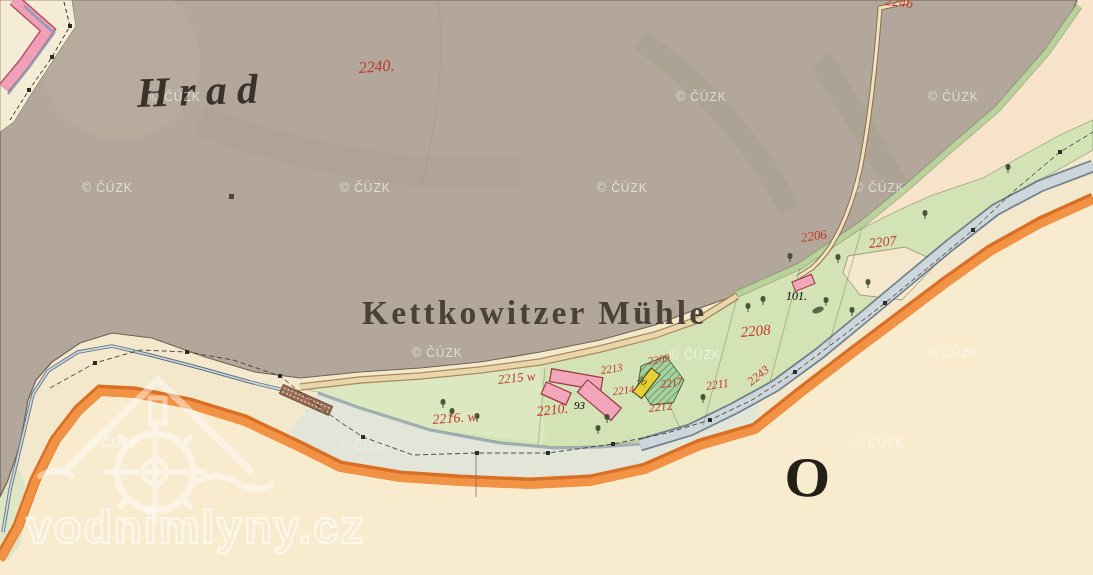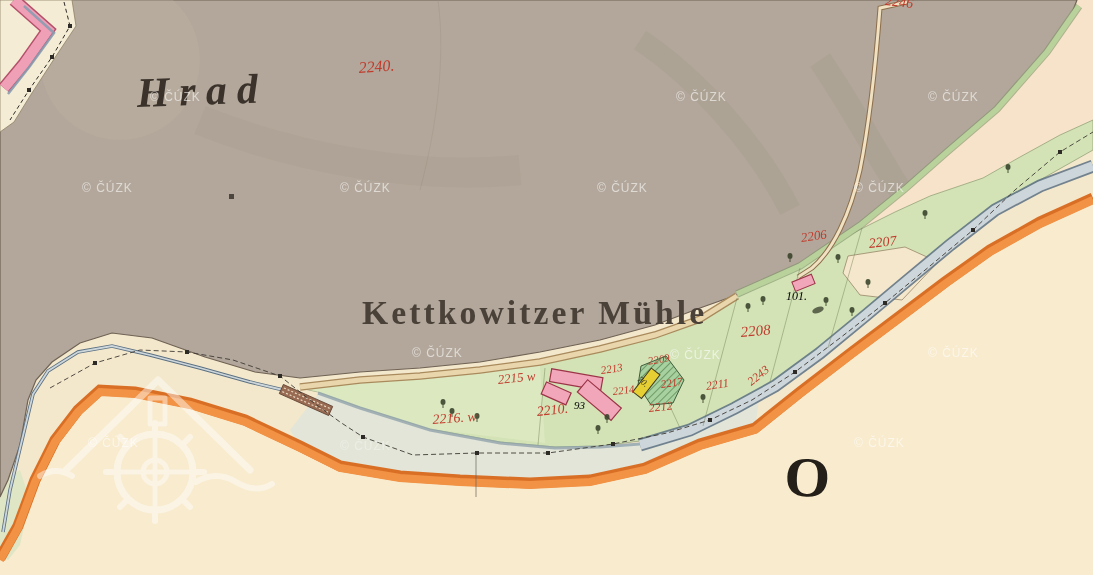--- a/index.html
+++ b/index.html
@@ -281,14 +281,15 @@
 <span class="wm" style="left:340px;top:181px;">© ČÚZK</span>
 <span class="wm" style="left:597px;top:181px;">© ČÚZK</span>
 <span class="wm" style="left:854px;top:181px;">© ČÚZK</span>
 <span class="wm" style="left:412px;top:346px;">© ČÚZK</span>
 <span class="wm" style="left:670px;top:348px;">© ČÚZK</span>
 <span class="wm" style="left:928px;top:346px;">© ČÚZK</span>
 <span class="wm" style="left:88px;top:436px;">© ČÚZK</span>
 <span class="wm" style="left:340px;top:439px;opacity:.6;">© ČÚZK</span>
 <span class="wm" style="left:854px;top:436px;">© ČÚZK</span>
 
+<span class="siteWm">vodnimlyny.cz</span>
 
 </div>
 
 </body></html>

